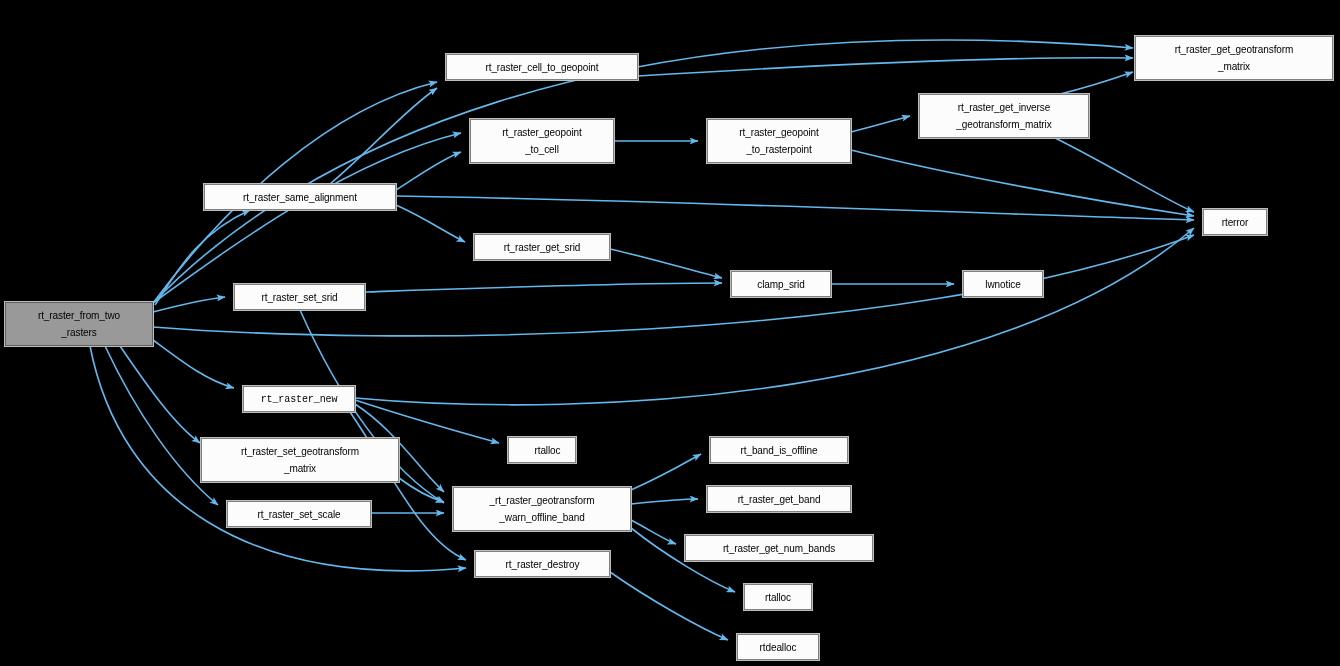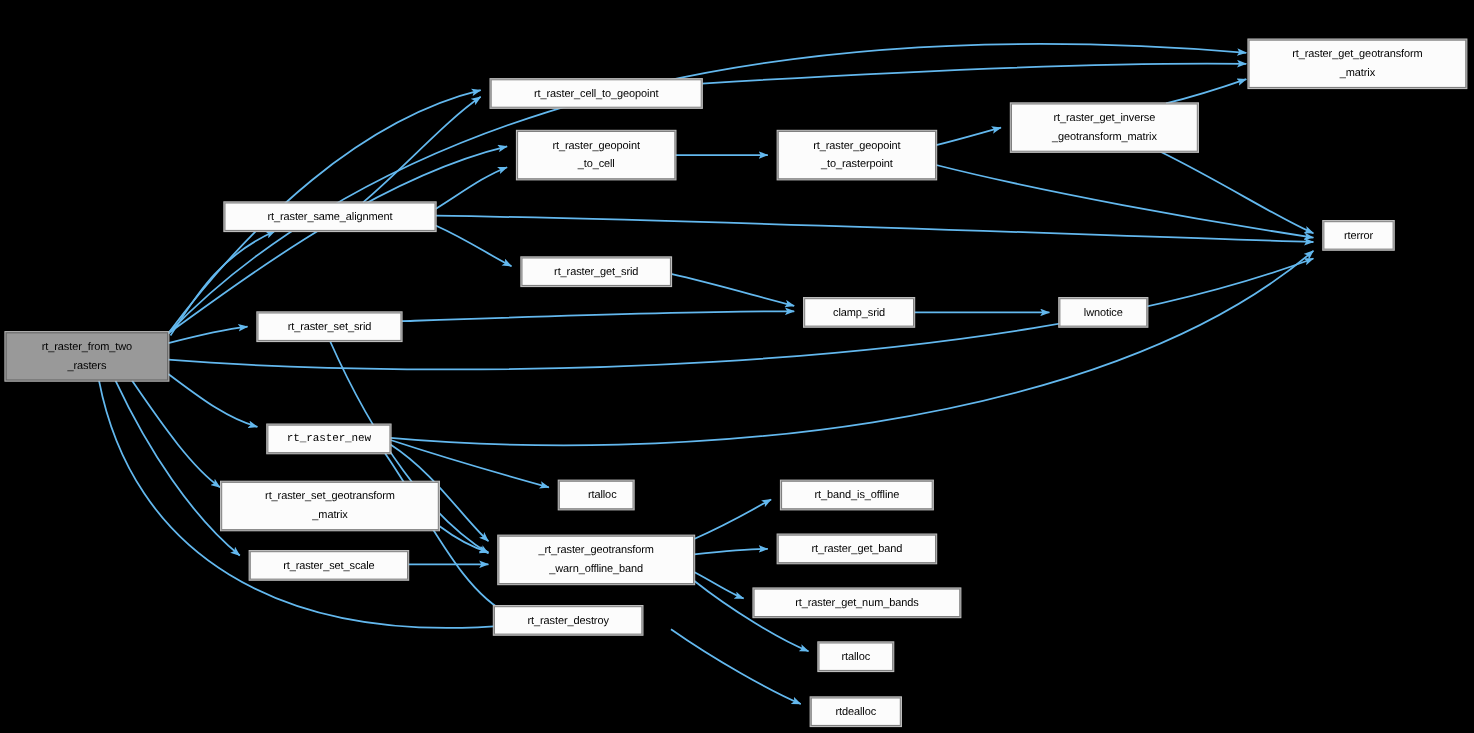--- a/index.html
+++ b/index.html
@@ -59,40 +59,40 @@
         <path d="M631,520 C650,530 665,540 676,544" fill="none" stroke="#63b8ee" stroke-width="1.6" marker-end="url(#ah)"></path>
         <path d="M631,528 C665,555 710,582 735,592" fill="none" stroke="#63b8ee" stroke-width="1.6" marker-end="url(#ah)"></path>
         <path d="M610,572 C650,600 700,628 728,640" fill="none" stroke="#63b8ee" stroke-width="1.6" marker-end="url(#ah)"></path>
       </g>
   </svg>
   <div id="node-layer">
       <div class="node root" style="left: 5px; top: 302px; width: 148px; height: 44px;">rt_raster_from_two
 _rasters</div>
       <div class="node" style="left: 1135px; top: 36px; width: 198px; height: 44px;">rt_raster_get_geotransform
 _matrix</div>
-      <div class="node" style="left: 446px; top: 72px; width: 192px; height: 26px;">rt_raster_cell_to_geopoint</div>
+      <div class="node" style="left: 446px; top: 54px; width: 192px; height: 26px;">rt_raster_cell_to_geopoint</div>
       <div class="node" style="left: 919px; top: 94px; width: 170px; height: 44px;">rt_raster_get_inverse
 _geotransform_matrix</div>
       <div class="node" style="left: 470px; top: 119px; width: 144px; height: 44px;">rt_raster_geopoint
 _to_cell</div>
       <div class="node" style="left: 707px; top: 119px; width: 144px; height: 44px;">rt_raster_geopoint
 _to_rasterpoint</div>
       <div class="node" style="left: 204px; top: 184px; width: 192px; height: 26px;">rt_raster_same_alignment</div>
-      <div class="node" style="left: 1203px; top: 201px; width: 64px; height: 26px;">rterror</div>
+      <div class="node" style="left: 1203px; top: 209px; width: 64px; height: 26px;">rterror</div>
       <div class="node" style="left: 474px; top: 234px; width: 136px; height: 26px;">rt_raster_get_srid</div>
       <div class="node" style="left: 731px; top: 271px; width: 100px; height: 26px;">clamp_srid</div>
       <div class="node" style="left: 963px; top: 271px; width: 80px; height: 26px;">lwnotice</div>
       <div class="node" style="left: 234px; top: 284px; width: 131px; height: 26px;">rt_raster_set_srid</div>
       <div class="node" style="left: 243px; top: 386px; width: 112px; height: 26px; font-family: Liberation Mono, monospace;">rt_raster_new</div>
       <div class="node" style="left: 508px; top: 437px; width: 68px; height: 26px; padding-left: 11px;">rtalloc</div>
       <div class="node" style="left: 710px; top: 437px; width: 138px; height: 26px;">rt_band_is_offline</div>
       <div class="node" style="left: 201px; top: 438px; width: 198px; height: 44px;">rt_raster_set_geotransform
 _matrix</div>
       <div class="node" style="left: 707px; top: 486px; width: 144px; height: 26px;">rt_raster_get_band</div>
       <div class="node" style="left: 453px; top: 487px; width: 178px; height: 44px;">_rt_raster_geotransform
 _warn_offline_band</div>
       <div class="node" style="left: 227px; top: 501px; width: 144px; height: 26px;">rt_raster_set_scale</div>
       <div class="node" style="left: 685px; top: 535px; width: 188px; height: 26px;">rt_raster_get_num_bands</div>
-      <div class="node" style="left: 449px; top: 551px; width: 135px; height: 26px;">rt_raster_destroy</div>
+      <div class="node" style="left: 475px; top: 551px; width: 135px; height: 26px;">rt_raster_destroy</div>
       <div class="node" style="left: 744px; top: 584px; width: 68px; height: 26px;">rtalloc</div>
       <div class="node" style="left: 737px; top: 634px; width: 82px; height: 26px;">rtdealloc</div>
     </div>
 </div>
 
 </body></html>

